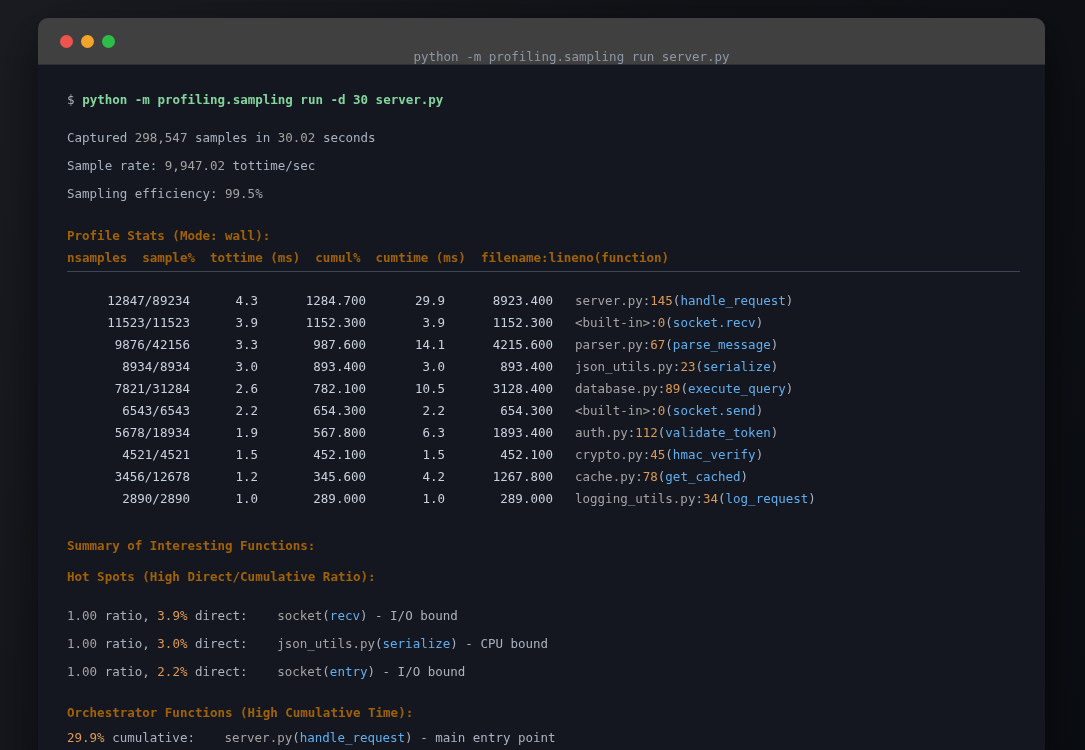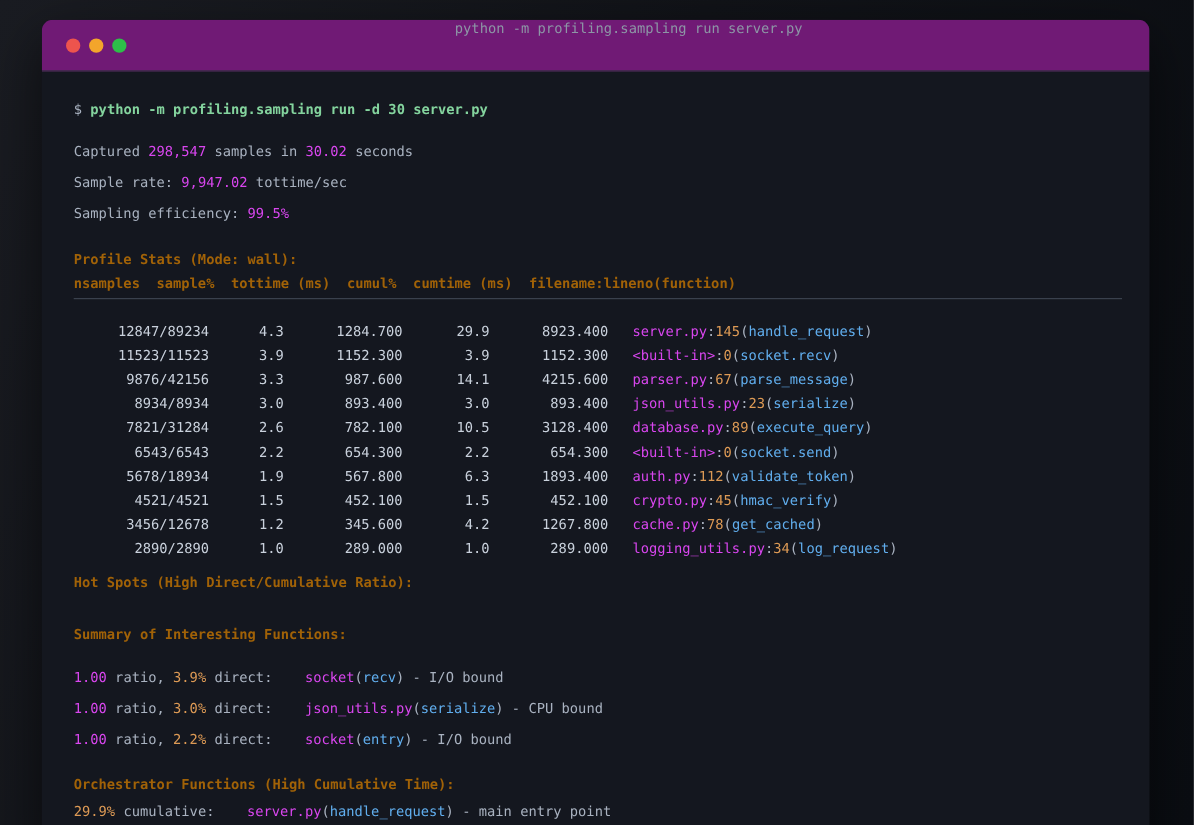--- a/index.html
+++ b/index.html
@@ -13,24 +13,24 @@
     position: absolute;
     left: 38px; top: 18px;
     width: 1007px; height: 760px;
     background: #14171f;
     border-radius: 10px;
     box-shadow: 0 18px 50px rgba(0,0,0,0.55);
     overflow: hidden;
   }
   .titlebar {
     height: 47px;
-    background: #701a75;
+    background: #404040;
     border-bottom: 1px solid #2b2f3a;
     display: flex;
-    align-items: flex-start;
+    align-items: flex-end;
     position: relative;
   }
   .lights {
     position: absolute;
     left: 22px; top: 0; height: 47px;
     display: flex; align-items: center; gap: 8px;
   }
   .light { width: 13px; height: 13px; border-radius: 50%; }
   .titletext {
     width: 100%;
@@ -42,21 +42,21 @@
   }
   .content {
     padding: 24px 25px 0 29px;
     font-size: 12.5px;
     line-height: 22px;
     color: #a9b2c0;
   }
   .line { white-space: pre; }
   .fg     { color: #a9b2c0; }
   .num    { color: #c9d1dc; }
-  .green  { color: #d946ef; text-align: right; }
+  .green  { color: #a3a3a3; text-align: right; }
   .greenb { color: #84d49e; font-weight: bold; }
   .orange { color: #dd9a55; }
   .blue   { color: #61aeee; }
   .punct  { color: #a9b2c0; }
   .heading { color: #a16207; font-weight: bold; white-space: pre; }
   .prompt { margin-right: 7.6px; }
 
   .cmd        { margin-top: 0; }
   .l-captured { margin-top: 16px; }
   .l-rate     { margin-top: 6px; }
@@ -118,23 +118,23 @@
         <div class="trow"><span class="c c1 num">9876/42156</span><span class="c c2 num">3.3</span><span class="c c3 num">987.600</span><span class="c c4 num">14.1</span><span class="c c5 num">4215.600</span><span class="fileref"><span class="green">parser.py</span><span class="punct">:</span><span class="orange">67</span><span class="punct">(</span><span class="blue">parse_message</span><span class="punct">)</span></span></div>
         <div class="trow"><span class="c c1 num">8934/8934</span><span class="c c2 num">3.0</span><span class="c c3 num">893.400</span><span class="c c4 num">3.0</span><span class="c c5 num">893.400</span><span class="fileref"><span class="green">json_utils.py</span><span class="punct">:</span><span class="orange">23</span><span class="punct">(</span><span class="blue">serialize</span><span class="punct">)</span></span></div>
         <div class="trow"><span class="c c1 num">7821/31284</span><span class="c c2 num">2.6</span><span class="c c3 num">782.100</span><span class="c c4 num">10.5</span><span class="c c5 num">3128.400</span><span class="fileref"><span class="green">database.py</span><span class="punct">:</span><span class="orange">89</span><span class="punct">(</span><span class="blue">execute_query</span><span class="punct">)</span></span></div>
         <div class="trow"><span class="c c1 num">6543/6543</span><span class="c c2 num">2.2</span><span class="c c3 num">654.300</span><span class="c c4 num">2.2</span><span class="c c5 num">654.300</span><span class="fileref"><span class="green">&lt;built-in&gt;</span><span class="punct">:</span><span class="orange">0</span><span class="punct">(</span><span class="blue">socket.send</span><span class="punct">)</span></span></div>
         <div class="trow"><span class="c c1 num">5678/18934</span><span class="c c2 num">1.9</span><span class="c c3 num">567.800</span><span class="c c4 num">6.3</span><span class="c c5 num">1893.400</span><span class="fileref"><span class="green">auth.py</span><span class="punct">:</span><span class="orange">112</span><span class="punct">(</span><span class="blue">validate_token</span><span class="punct">)</span></span></div>
         <div class="trow"><span class="c c1 num">4521/4521</span><span class="c c2 num">1.5</span><span class="c c3 num">452.100</span><span class="c c4 num">1.5</span><span class="c c5 num">452.100</span><span class="fileref"><span class="green">crypto.py</span><span class="punct">:</span><span class="orange">45</span><span class="punct">(</span><span class="blue">hmac_verify</span><span class="punct">)</span></span></div>
         <div class="trow"><span class="c c1 num">3456/12678</span><span class="c c2 num">1.2</span><span class="c c3 num">345.600</span><span class="c c4 num">4.2</span><span class="c c5 num">1267.800</span><span class="fileref"><span class="green">cache.py</span><span class="punct">:</span><span class="orange">78</span><span class="punct">(</span><span class="blue">get_cached</span><span class="punct">)</span></span></div>
         <div class="trow"><span class="c c1 num">2890/2890</span><span class="c c2 num">1.0</span><span class="c c3 num">289.000</span><span class="c c4 num">1.0</span><span class="c c5 num">289.000</span><span class="fileref"><span class="green">logging_utils.py</span><span class="punct">:</span><span class="orange">34</span><span class="punct">(</span><span class="blue">log_request</span><span class="punct">)</span></span></div>
       </div>
 
+    <div class="line heading l-summary">Summary of Interesting Functions:</div>
+
     <div class="line heading l-hotspots">Hot Spots (High Direct/Cumulative Ratio):</div>
-
-    <div class="line heading l-summary">Summary of Interesting Functions:</div>
     <div class="hs-list" id="hot-spots-list">
         <div class="line"><span class="green">1.00</span><span class="fg"> ratio, </span><span class="orange">3.9%</span><span class="fg"> direct: </span><span class="fileref"><span class="green">socket</span><span class="punct">(</span><span class="blue">recv</span><span class="punct">)</span></span><span class="fg"> - I/O bound</span></div>
         <div class="line"><span class="green">1.00</span><span class="fg"> ratio, </span><span class="orange">3.0%</span><span class="fg"> direct: </span><span class="fileref"><span class="green">json_utils.py</span><span class="punct">(</span><span class="blue">serialize</span><span class="punct">)</span></span><span class="fg"> - CPU bound</span></div>
         <div class="line"><span class="green">1.00</span><span class="fg"> ratio, </span><span class="orange">2.2%</span><span class="fg"> direct: </span><span class="fileref"><span class="green">socket</span><span class="punct">(</span><span class="blue">entry</span><span class="punct">)</span></span><span class="fg"> - I/O bound</span></div>
       </div>
 
     <div class="line heading l-orch">Orchestrator Functions (High Cumulative Time):</div>
     <div class="orch-list" id="orchestrators-list">
         <div class="line"><span class="orange">29.9%</span><span class="fg"> cumulative: </span><span class="fileref"><span class="green">server.py</span><span class="punct">(</span><span class="blue">handle_request</span><span class="punct">)</span></span><span class="fg"> - main entry point</span></div>
         <div class="line"><span class="orange">14.1%</span><span class="fg"> cumulative: </span><span class="fileref"><span class="green">parser.py</span><span class="punct">(</span><span class="blue">parse_message</span><span class="punct">)</span></span><span class="fg"> - message parsing</span></div>

